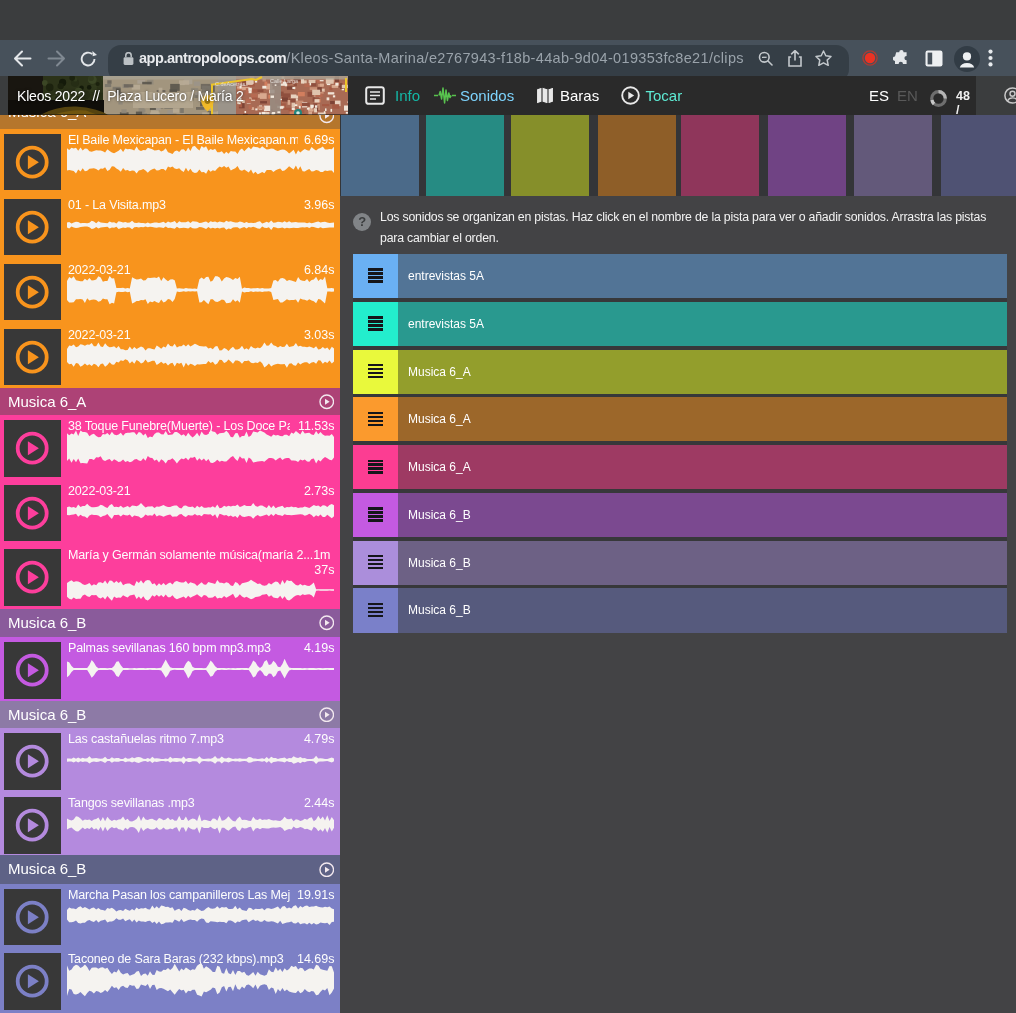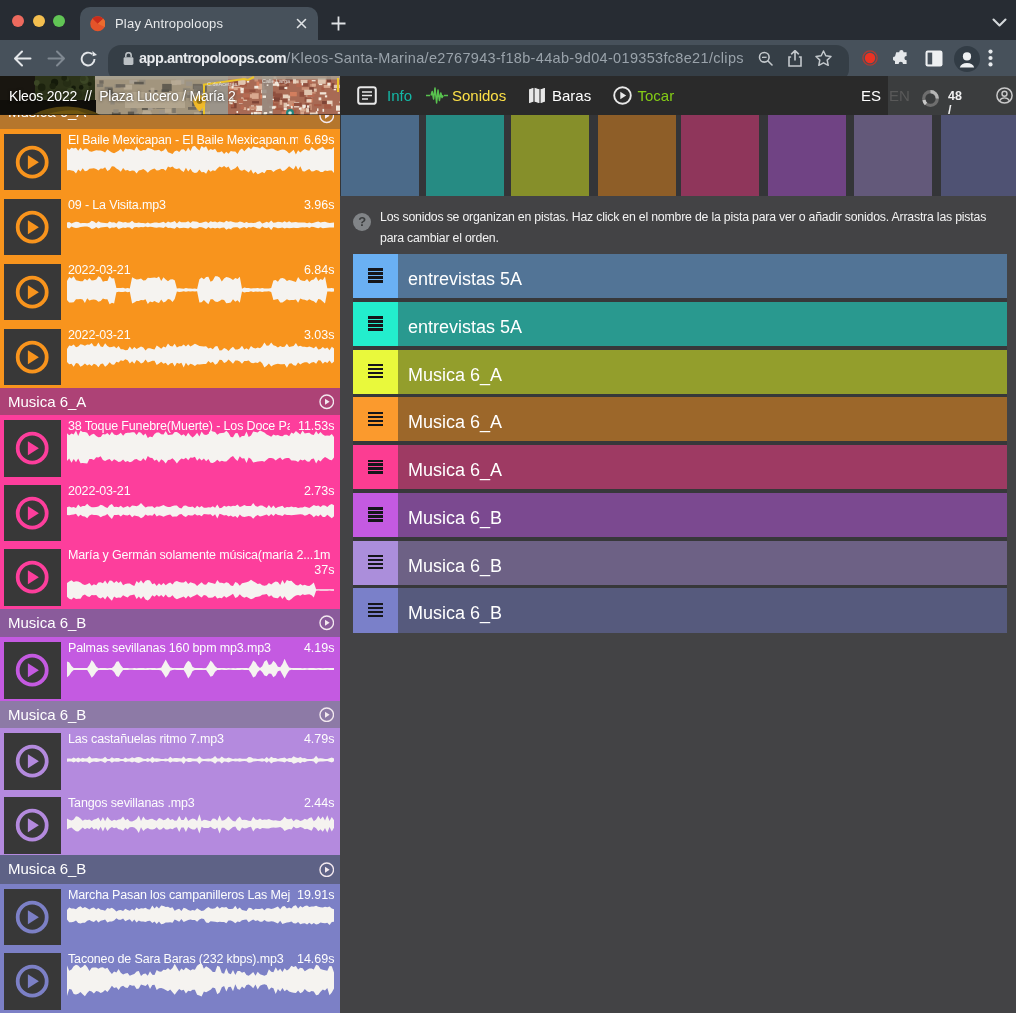--- a/index.html
+++ b/index.html
@@ -13,21 +13,21 @@
   .tl { position:absolute; top:15px; width:12px; height:12px; border-radius:50%; }
   #tab { position:absolute; left:80px; top:7px; width:238px; height:33px; background:#47515b;
          border-radius:10px 10px 0 0; }
   #tab .title { position:absolute; left:35px; top:9px; font-size:13px; color:#e7e9eb; letter-spacing:.2px;}
   #toolbar { position:absolute; left:0; top:40px; width:1016px; height:36px; background:#47515b; }
   #pill { position:absolute; left:108px; top:5.4px; width:741px; height:37px; border-radius:13px; background:#353e46; }
   #urltext { position:absolute; left:31px; top:4.7px; font-size:14.5px; letter-spacing:0.32px; color:#e8eaed; white-space:nowrap; }
   #urltext .gray { color:#9aa3ab; }
 
   
-  #appheader { position:absolute; left:0; top:76px; width:888px; height:39px; background:#2a2a2a; }
+  #appheader { position:absolute; left:8px; top:76px; width:968px; height:39px; background:#2a2a2a; }
   #maparea { position:absolute; left:0; top:0; width:340px; height:39px; overflow:hidden; }
   #crumb { position:absolute; left:9px; top:11.5px; font-size:14px; letter-spacing:-0.2px; color:#ffffff; white-space:nowrap;
            text-shadow:0 0 3px rgba(0,0,0,.7); }
   .navlab { position:absolute; top:11px; font-size:15px; }
 
   
   #leftpanel { position:absolute; left:0; top:115px; width:340px; height:898px; overflow:hidden; background:#3b3d3e; }
   .sechead { position:absolute; left:0; width:340px; color:#fff; }
   .sechead .t { position:absolute; left:8px; font-size:15px; font-weight:400; }
   .playbtn { position:absolute; left:4px; width:56.5px; height:56.5px; background:#383838; }
@@ -35,52 +35,30 @@
   .ctitle { position:absolute; left:68px; top:4px; width:230px; font-size:12.5px; letter-spacing:-0.15px; color:#fdfdfd; white-space:nowrap; overflow:hidden; }
   .cdur { position:absolute; right:5.5px; top:4px; font-size:12.5px; color:#fdfdfd; }
   .cwave { position:absolute; left:67px; }
 
   
   #rightpanel { position:absolute; left:340px; top:115px; width:676px; height:898px; background:#434345; }
   .swatch { position:absolute; top:0; height:81.3px; box-shadow:inset 0 0 0 999px rgba(22,22,30,0.10); }
   .trow { position:absolute; left:13px; width:653.5px; height:44.3px; }
   .tgrip { position:absolute; left:0; top:0; width:45px; height:44.3px; }
   .tbody { position:absolute; left:45px; top:0; right:0; bottom:0; }
-  .tname { position:absolute; left:10px; top:15px; font-size:18px; color:#fff; }
+  .tname { position:absolute; left:10px; top:15px; font-size:12px; color:#fff; }
   .grip-ic { position:absolute; left:15px; top:14.5px; width:15px; height:15px; }
   .grip-ic div { height:2.4px; background:#15161a; margin-bottom:1.6px; }
   #infotext { position:absolute; left:40px; top:92px; width:680px; font-size:12.3px; letter-spacing:-0.2px; line-height:20.8px; color:#f2f2f2; }
   #qmark { position:absolute; left:13.3px; top:97.6px; width:18px; height:18px; border-radius:50%;
            background:#818487; color:#3b3d3e; font-size:13px; font-weight:700; text-align:center; line-height:18px; }
 </style>
 </head>
 <body>
 <div id="page">
-  <div id="tabbar">
-    <div class="tl" style="left:12.2px; background:#ed6a5e;"></div>
-    <div class="tl" style="left:32.6px; background:#f4bf4f;"></div>
-    <div class="tl" style="left:52.6px; background:#61c555;"></div>
-    <div id="tab">
-      <svg style="position:absolute;left:9.8px;top:9.3px" width="15.5" height="15.5" viewBox="0 0 15.5 15.5">
-          <circle cx="7.75" cy="7.75" r="7.5" fill="#e4542a"></circle>
-          <path d="M7.75 7.75 L2.4 2.5 A7.5 7.5 0 0 1 13.2 2.7 Z" fill="#c92c1b"></path>
-          <path d="M7.75 7.75 L13.2 2.7 A7.5 7.5 0 0 1 14.8 11 Z" fill="#ec6c2e"></path>
-        </svg>
-      <span class="title">Play Antropoloops</span>
-      <svg style="position:absolute;left:215px;top:9.5px" width="13" height="13" viewBox="0 0 13 13">
-          <path d="M2.5 2.5 L10.5 10.5 M10.5 2.5 L2.5 10.5" stroke="#dfe2e5" stroke-width="1.6" stroke-linecap="round"></path>
-        </svg>
-    </div>
-    <svg style="position:absolute;left:331px;top:16px" width="15" height="15" viewBox="0 0 15 15">
-        <path d="M7.5 0.5 L7.5 14.5 M0.5 7.5 L14.5 7.5" stroke="#dfe2e5" stroke-width="1.8"></path>
-      </svg>
-    <svg style="position:absolute;left:991px;top:17px" width="17" height="11" viewBox="0 0 17 11">
-        <path d="M2.5 2.5 L8.5 8.5 L14.5 2.5" fill="none" stroke="#d4d8db" stroke-width="2.1" stroke-linecap="round" stroke-linejoin="round"></path>
-      </svg>
-  </div>
   <div id="toolbar">
     <svg style="position:absolute;left:13px;top:10px" width="19" height="17" viewBox="0 0 19 17">
         <path d="M9 1.5 L2 8.5 L9 15.5 M2.6 8.5 L17.5 8.5" fill="none" stroke="#e4e7ea" stroke-width="2" stroke-linecap="round" stroke-linejoin="round"></path>
       </svg>
       <svg style="position:absolute;left:47px;top:10px" width="19" height="17" viewBox="0 0 19 17">
         <path d="M10 1.5 L17 8.5 L10 15.5 M16.4 8.5 L1.5 8.5" fill="none" stroke="#808992" stroke-width="2" stroke-linecap="round" stroke-linejoin="round"></path>
       </svg>
       <svg style="position:absolute;left:80px;top:11px" width="17" height="16" viewBox="0 0 17 16">
         <path d="M14.5 8 A6.4 6.4 0 1 1 12.2 3.1" fill="none" stroke="#e4e7ea" stroke-width="1.9"></path>
         <path d="M12.4 0 L12.7 5.2 L17 4 Z" fill="#e4e7ea"></path>
@@ -475,30 +453,30 @@
     <div id="crumb">Kleos 2022&nbsp; //&nbsp; Plaza Lucero / María 2</div>
     <svg style="position:absolute;left:357px;top:10px" width="20" height="19" viewBox="0 0 20 19">
         <rect x="1.2" y="1.2" width="17.6" height="16.6" rx="2.4" fill="none" stroke="#e8e8e8" stroke-width="2"></rect>
         <path d="M5 6 L15 6 M5 9.5 L15 9.5 M5 13 L11 13" stroke="#e8e8e8" stroke-width="1.7"></path>
       </svg>
       <div class="navlab" style="left:387px;color:#14b8a6">Info</div>
       <svg style="position:absolute;left:426px;top:11px" width="22" height="17" viewBox="0 0 22 17">
         <path d="M0 8.5 L4 8.5 M18 8.5 L22 8.5" stroke="#58c24e" stroke-width="1.6"></path>
         <path d="M5 8.5 L6.2 4.5 L7.6 12 L9 1 L10.6 16 L12 3 L13.4 13.5 L14.8 6 L16 10.5 L17.2 8.5" fill="none" stroke="#58c24e" stroke-width="1.5" stroke-linejoin="round"></path>
       </svg>
-      <div class="navlab" style="left:452px;color:#fde047">Sonidos</div>
+      <div class="navlab" style="left:452px;color:#7dd3fc">Sonidos</div>
       <svg style="position:absolute;left:527px;top:10px" width="20" height="19" viewBox="0 0 20 19">
         <path d="M1.5 3 L7 1 L13 3 L18.5 1 L18.5 16 L13 18 L7 16 L1.5 18 Z M7 1 L7 16 M13 3 L13 18" fill="#e8e8e8" stroke="#2a2a2a" stroke-width="1.1"></path>
       </svg>
       <div class="navlab" style="left:552px;color:#fff">Baras</div>
       <svg style="position:absolute;left:613px;top:10px" width="19" height="19" viewBox="0 0 19 19">
         <circle cx="9.5" cy="9.5" r="8.3" fill="none" stroke="#e8e8e8" stroke-width="1.9"></circle>
         <path d="M7.3 5.8 L13.2 9.5 L7.3 13.2 Z" fill="#e8e8e8"></path>
       </svg>
-      <div class="navlab" style="left:637.5px;color:#84cc16">Tocar</div>
+      <div class="navlab" style="left:637.5px;color:#5eead4">Tocar</div>
     <div style="position:absolute;left:861px;top:11px;font-size:15px;color:#fff">ES</div>
       <div style="position:absolute;left:889px;top:11px;font-size:15px;color:#595959">EN</div>
       <svg style="position:absolute;left:922px;top:90px;top:14px" width="17" height="17" viewBox="0 0 17 17">
         <circle cx="8.5" cy="8.5" r="6.8" fill="none" stroke="#6e6e6e" stroke-width="3.2"></circle>
         <path d="M8.5 1.7 A6.8 6.8 0 0 1 15.3 8.5" fill="none" stroke="#b5b5b5" stroke-width="3.2"></path>
         <path d="M4 14 A6.8 6.8 0 0 1 2 10" fill="none" stroke="#c8c8c8" stroke-width="3.2"></path>
       </svg>
       <div style="position:absolute;left:948px;top:13px;font-size:12.5px;font-weight:700;color:#f0f0f0">48 / 25</div>
       <svg style="position:absolute;left:996px;top:10.5px" width="17" height="17" viewBox="0 0 17 17">
         <circle cx="8.5" cy="8.5" r="7.6" fill="none" stroke="#c9c9c9" stroke-width="1.5"></circle>
@@ -524,21 +502,21 @@
         <div class="cdur">6.69s</div>
         <svg class="cwave" style="top:13.5px" width="267" height="36" viewBox="0 0 267 36">
           <path d="M0.0,6.3 L2.2,7.9 L4.5,5.7 L6.7,6.6 L9.0,5.8 L11.2,8.7 L13.5,5.4 L15.7,8.6 L17.9,6.5 L20.2,6.8 L22.4,9.3 L24.7,9.7 L26.9,8.9 L29.2,8.3 L31.4,8.5 L33.7,8.4 L35.9,9.3 L38.1,10.5 L40.4,7.2 L42.6,8.9 L44.9,10.6 L47.1,11.2 L49.4,10.1 L51.6,8.8 L53.8,6.7 L56.1,9.9 L58.3,6.6 L60.6,7.2 L62.8,6.9 L65.1,7.6 L67.3,8.6 L69.6,4.4 L71.8,7.9 L74.0,9.1 L76.3,8.0 L78.5,8.3 L80.8,5.8 L83.0,6.5 L85.3,7.2 L87.5,8.4 L89.7,8.3 L92.0,7.8 L94.2,9.4 L96.5,8.6 L98.7,6.2 L101.0,10.2 L103.2,11.0 L105.5,12.1 L107.7,9.3 L109.9,8.6 L112.2,9.9 L114.4,7.5 L116.7,7.3 L118.9,9.5 L121.2,5.6 L123.4,9.1 L125.6,4.6 L127.9,3.9 L130.1,6.5 L132.4,8.4 L134.6,4.1 L136.9,5.7 L139.1,4.2 L141.4,8.8 L143.6,7.0 L145.8,7.9 L148.1,6.8 L150.3,10.3 L152.6,10.3 L154.8,9.2 L157.1,11.9 L159.3,9.8 L161.5,11.8 L163.8,8.9 L166.0,9.5 L168.3,9.6 L170.5,11.9 L172.8,8.1 L175.0,6.4 L177.3,9.2 L179.5,6.9 L181.7,5.0 L184.0,7.2 L186.2,4.5 L188.5,4.9 L190.7,5.3 L193.0,6.6 L195.2,4.2 L197.4,6.1 L199.7,7.5 L201.9,7.2 L204.2,6.4 L206.4,6.8 L208.7,8.2 L210.9,9.1 L213.2,8.0 L215.4,7.5 L217.6,7.8 L219.9,9.3 L222.1,11.6 L224.4,9.8 L226.6,7.8 L228.9,12.4 L231.1,8.3 L233.3,10.6 L235.6,8.6 L237.8,7.1 L240.1,8.2 L242.3,8.7 L244.6,5.1 L246.8,7.0 L249.1,8.5 L251.3,6.7 L253.5,5.9 L255.8,4.6 L258.0,7.5 L260.3,7.5 L262.5,7.0 L264.8,7.3 L267.0,4.7 L267.0,30.9 L264.8,28.5 L262.5,28.6 L260.3,28.9 L258.0,28.4 L255.8,30.0 L253.5,30.0 L251.3,28.6 L249.1,28.1 L246.8,29.3 L244.6,29.5 L242.3,27.1 L240.1,28.1 L237.8,29.6 L235.6,29.2 L233.3,24.3 L231.1,28.0 L228.9,23.6 L226.6,27.4 L224.4,26.1 L222.1,24.3 L219.9,26.5 L217.6,28.6 L215.4,29.0 L213.2,26.5 L210.9,27.3 L208.7,28.2 L206.4,29.9 L204.2,28.1 L201.9,28.0 L199.7,28.1 L197.4,31.2 L195.2,29.9 L193.0,31.3 L190.7,32.3 L188.5,29.7 L186.2,31.7 L184.0,27.5 L181.7,30.4 L179.5,28.9 L177.3,27.6 L175.0,28.7 L172.8,28.0 L170.5,24.0 L168.3,26.3 L166.0,27.2 L163.8,28.4 L161.5,24.6 L159.3,25.7 L157.1,24.1 L154.8,25.6 L152.6,24.6 L150.3,26.4 L148.1,28.9 L145.8,28.2 L143.6,29.7 L141.4,27.6 L139.1,31.7 L136.9,30.0 L134.6,30.2 L132.4,27.4 L130.1,30.5 L127.9,30.9 L125.6,29.9 L123.4,26.8 L121.2,29.5 L118.9,25.8 L116.7,30.1 L114.4,28.6 L112.2,26.3 L109.9,26.9 L107.7,26.5 L105.5,24.4 L103.2,25.5 L101.0,24.5 L98.7,28.8 L96.5,27.1 L94.2,26.9 L92.0,28.2 L89.7,28.6 L87.5,26.4 L85.3,27.3 L83.0,28.4 L80.8,30.7 L78.5,28.5 L76.3,27.1 L74.0,28.0 L71.8,28.6 L69.6,31.6 L67.3,28.8 L65.1,28.6 L62.8,29.3 L60.6,27.9 L58.3,28.4 L56.1,26.0 L53.8,29.8 L51.6,27.7 L49.4,26.5 L47.1,24.5 L44.9,24.3 L42.6,27.8 L40.4,29.1 L38.1,25.2 L35.9,26.8 L33.7,26.6 L31.4,28.4 L29.2,27.1 L26.9,26.3 L24.7,26.5 L22.4,26.7 L20.2,28.8 L17.9,29.2 L15.7,26.3 L13.5,29.5 L11.2,27.6 L9.0,31.4 L6.7,29.1 L4.5,28.4 L2.2,28.0 L0.0,28.6 Z" fill="#f5f3f0"></path>
         </svg>
       </div>
 <div class="clip" style="top:78.5px;height:65.0px">
         <div class="playbtn" style="top:5px"><svg width="56.5" height="56.5" viewBox="0 0 56.5 56.5">
             <circle cx="28.2" cy="28.2" r="14.5" fill="none" stroke="#f8941d" stroke-width="3.8"></circle>
             <path d="M23.9 21.2 L34.9 28.2 L23.9 35.2 Z" fill="#f8941d"></path>
           </svg></div>
-        <div class="ctitle">09 - La Visita.mp3</div>
+        <div class="ctitle">01 - La Visita.mp3</div>
         <div class="cdur">3.96s</div>
         <svg class="cwave" style="top:13.5px" width="267" height="36" viewBox="0 0 267 36">
           <path d="M0.0,15.5 L2.2,15.1 L4.5,16.4 L6.7,15.6 L9.0,14.7 L11.2,15.0 L13.5,16.2 L15.7,15.9 L17.9,16.1 L20.2,16.3 L22.4,15.8 L24.7,13.8 L26.9,14.6 L29.2,16.3 L31.4,14.2 L33.7,15.4 L35.9,15.7 L38.1,16.0 L40.4,16.3 L42.6,14.6 L44.9,15.5 L47.1,15.3 L49.4,16.4 L51.6,14.3 L53.8,14.8 L56.1,15.5 L58.3,15.0 L60.6,15.8 L62.8,15.5 L65.1,13.8 L67.3,15.7 L69.6,16.0 L71.8,15.5 L74.0,16.0 L76.3,15.9 L78.5,16.5 L80.8,15.4 L83.0,16.4 L85.3,16.0 L87.5,15.4 L89.7,15.6 L92.0,15.9 L94.2,15.5 L96.5,14.8 L98.7,16.2 L101.0,14.6 L103.2,15.4 L105.5,14.9 L107.7,14.0 L109.9,16.4 L112.2,14.3 L114.4,15.2 L116.7,15.2 L118.9,15.2 L121.2,14.2 L123.4,16.0 L125.6,14.3 L127.9,14.4 L130.1,14.7 L132.4,16.1 L134.6,15.8 L136.9,14.9 L139.1,14.6 L141.4,15.9 L143.6,14.3 L145.8,15.1 L148.1,14.4 L150.3,15.6 L152.6,14.6 L154.8,15.0 L157.1,15.6 L159.3,13.8 L161.5,14.7 L163.8,14.2 L166.0,15.1 L168.3,15.6 L170.5,15.5 L172.8,14.6 L175.0,15.1 L177.3,16.1 L179.5,14.9 L181.7,15.9 L184.0,15.8 L186.2,16.0 L188.5,15.7 L190.7,14.7 L193.0,14.3 L195.2,16.4 L197.4,15.7 L199.7,14.8 L201.9,15.7 L204.2,13.5 L206.4,15.8 L208.7,15.6 L210.9,14.7 L213.2,15.1 L215.4,15.6 L217.6,14.3 L219.9,15.4 L222.1,14.3 L224.4,15.4 L226.6,15.3 L228.9,14.9 L231.1,15.4 L233.3,15.5 L235.6,15.6 L237.8,15.6 L240.1,16.2 L242.3,15.4 L244.6,16.2 L246.8,15.8 L249.1,15.1 L251.3,14.5 L253.5,15.5 L255.8,15.0 L258.0,14.8 L260.3,15.5 L262.5,15.9 L264.8,15.8 L267.0,15.5 L267.0,20.5 L264.8,20.6 L262.5,20.4 L260.3,20.7 L258.0,21.0 L255.8,21.2 L253.5,20.3 L251.3,21.2 L249.1,20.8 L246.8,20.0 L244.6,19.8 L242.3,21.0 L240.1,19.9 L237.8,20.6 L235.6,20.2 L233.3,20.4 L231.1,21.1 L228.9,21.0 L226.6,20.7 L224.4,21.0 L222.1,21.2 L219.9,20.7 L217.6,21.4 L215.4,20.4 L213.2,21.0 L210.9,21.3 L208.7,20.5 L206.4,20.1 L204.2,23.1 L201.9,20.3 L199.7,21.0 L197.4,20.8 L195.2,19.6 L193.0,21.8 L190.7,21.4 L188.5,20.4 L186.2,19.8 L184.0,20.4 L181.7,20.1 L179.5,21.4 L177.3,20.0 L175.0,20.8 L172.8,21.8 L170.5,20.3 L168.3,20.3 L166.0,20.6 L163.8,21.9 L161.5,21.4 L159.3,22.7 L157.1,20.5 L154.8,20.8 L152.6,21.5 L150.3,20.7 L148.1,21.6 L145.8,20.8 L143.6,21.5 L141.4,20.1 L139.1,21.9 L136.9,21.0 L134.6,20.2 L132.4,20.1 L130.1,21.2 L127.9,21.4 L125.6,21.3 L123.4,20.1 L121.2,21.4 L118.9,20.9 L116.7,20.7 L114.4,21.1 L112.2,21.3 L109.9,19.8 L107.7,21.7 L105.5,21.2 L103.2,20.7 L101.0,21.0 L98.7,19.6 L96.5,21.1 L94.2,20.6 L92.0,20.2 L89.7,20.7 L87.5,20.5 L85.3,20.1 L83.0,19.8 L80.8,20.3 L78.5,19.6 L76.3,20.2 L74.0,20.0 L71.8,20.5 L69.6,19.9 L67.3,20.3 L65.1,22.2 L62.8,20.5 L60.6,20.3 L58.3,21.1 L56.1,20.4 L53.8,21.3 L51.6,22.0 L49.4,19.8 L47.1,20.8 L44.9,20.5 L42.6,21.5 L40.4,19.8 L38.1,20.1 L35.9,20.3 L33.7,20.5 L31.4,21.4 L29.2,19.9 L26.9,21.4 L24.7,21.9 L22.4,20.2 L20.2,19.6 L17.9,19.6 L15.7,19.8 L13.5,20.1 L11.2,20.7 L9.0,21.0 L6.7,20.4 L4.5,19.5 L2.2,21.4 L0.0,20.5 Z" fill="#f5f3f0"></path>
         </svg>
       </div>
 <div class="clip" style="top:143.5px;height:65.0px">
         <div class="playbtn" style="top:5px"><svg width="56.5" height="56.5" viewBox="0 0 56.5 56.5">
             <circle cx="28.2" cy="28.2" r="14.5" fill="none" stroke="#f8941d" stroke-width="3.8"></circle>
             <path d="M23.9 21.2 L34.9 28.2 L23.9 35.2 Z" fill="#f8941d"></path>
           </svg></div>

